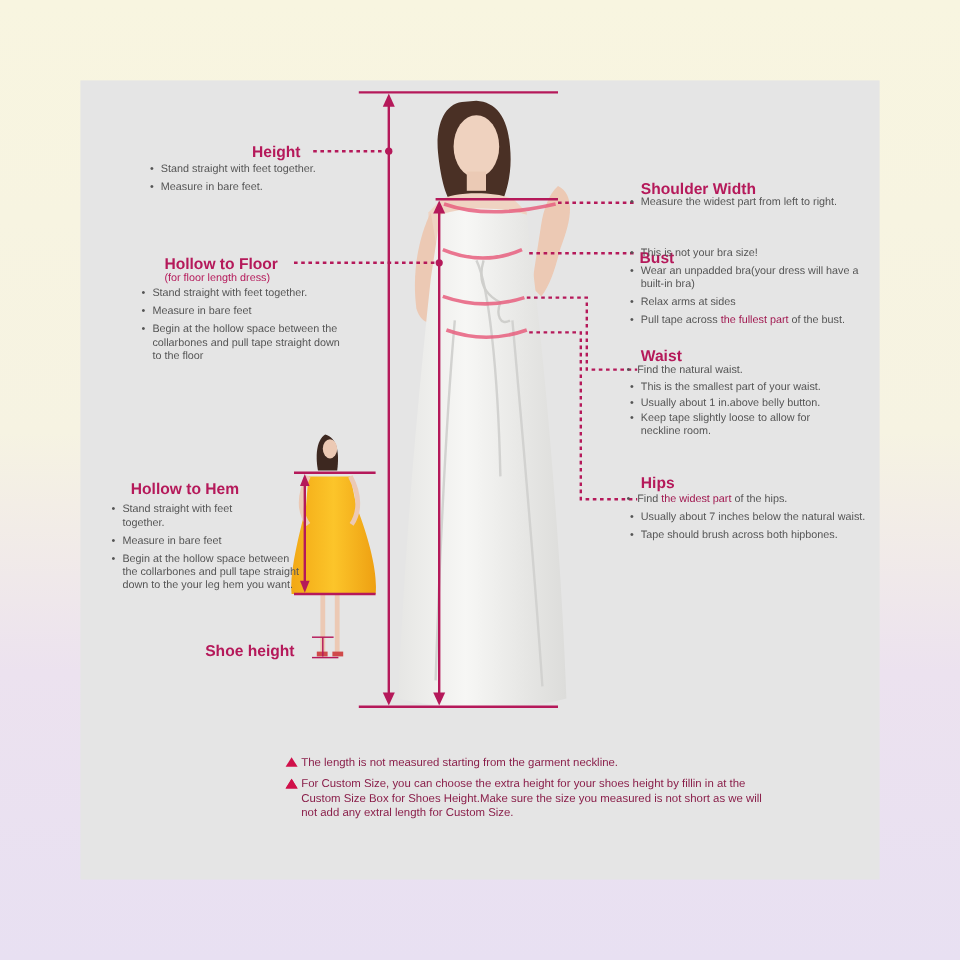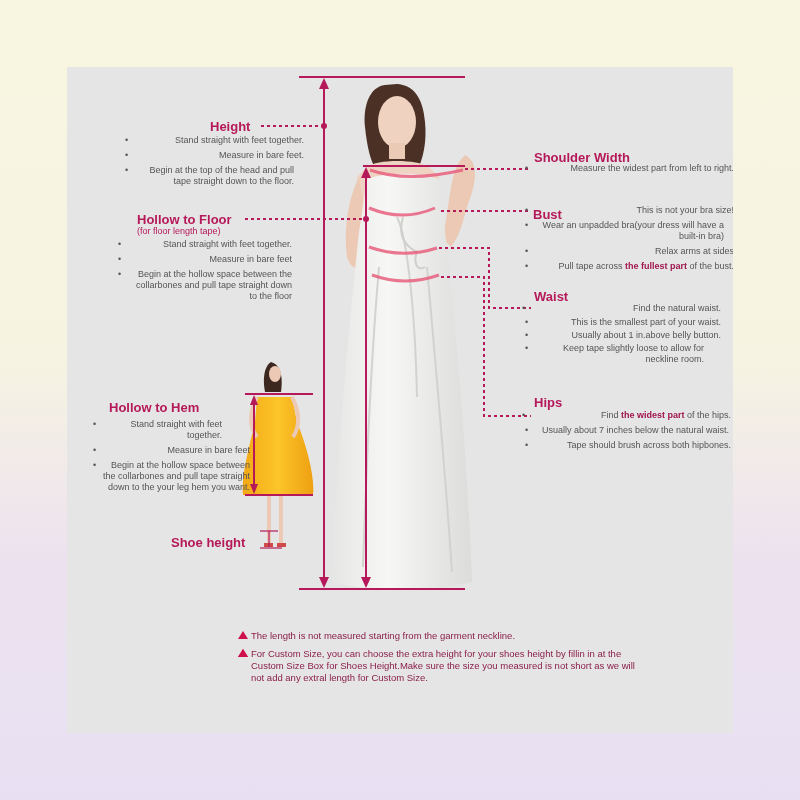--- a/index.html
+++ b/index.html
@@ -10,29 +10,29 @@
   }
   #panel {
     position:absolute; left:67px; top:67px; width:666px; height:666px;
     background:#e5e5e5; overflow:hidden;
   }
   .abs { position:absolute; }
   .title {
     color:#b5195a; font-weight:bold; font-size:13px; white-space:nowrap;
   }
   .sub { color:#b5195a; font-size:9px; white-space:nowrap; }
-  ul.b { list-style:none; margin:0; padding:0;text-align:right; }
+  ul.b { list-style:none; margin:0; padding:0; }
   ul.b li {
     position:relative; padding-left:10px; color:#555; font-size:9px;
     line-height:11px; margin-bottom:4px;
   }
   ul.b li::before {
     content:"•"; position:absolute; left:1px; top:0; color:#555; font-size:9px;
   }
-  .hl { color:#a0174f;font-weight:bold; }
+  .hl { color:#a0174f; }
   .notes { left:170px; top:563px; width:400px; }
   .note { position:relative; padding-left:14px; font-size:9.5px; line-height:12px; color:#8a1f4a; margin-bottom:6px; }
   .note .tri {
     position:absolute; left:1px; top:1px; width:0; height:0;
     border-left:5px solid transparent; border-right:5px solid transparent;
     border-bottom:8px solid #d0104a;
   }
   svg.overlay { position:absolute; left:0; top:0; }
 </style>
 </head>
@@ -126,26 +126,25 @@
       <line x1="193" y1="481" x2="215" y2="481"></line>
     </g>
   </svg>
 
   <div class="abs" style="left:143px; top:52px;">
     <div class="title">Height</div>
   </div>
   <ul class="b abs" style="left:57px; top:68px; width:180px;">
     <li>Stand straight with feet together.</li>
     <li>Measure in bare feet.</li>
-    <li style="width:160px;">Begin at the top of the head and pull tape straight down to the floor.</li>
   </ul>
 
   <div class="abs" style="left:70px; top:145px; text-align:left;">
     <div class="title">Hollow to Floor</div>
-    <div class="sub" style="margin-top:-1px;">(for floor length tape)</div>
+    <div class="sub" style="margin-top:-1px;">(for floor length dress)</div>
   </div>
   <ul class="b abs" style="left:50px; top:172px; width:175px;">
     <li>Stand straight with feet together.</li>
     <li>Measure in bare feet</li>
     <li style="width:165px;">Begin at the hollow space between the collarbones and pull tape straight down to the floor</li>
   </ul>
 
   <div class="abs" style="left:42px; top:333px;">
     <div class="title">Hollow to Hem</div>
   </div>

